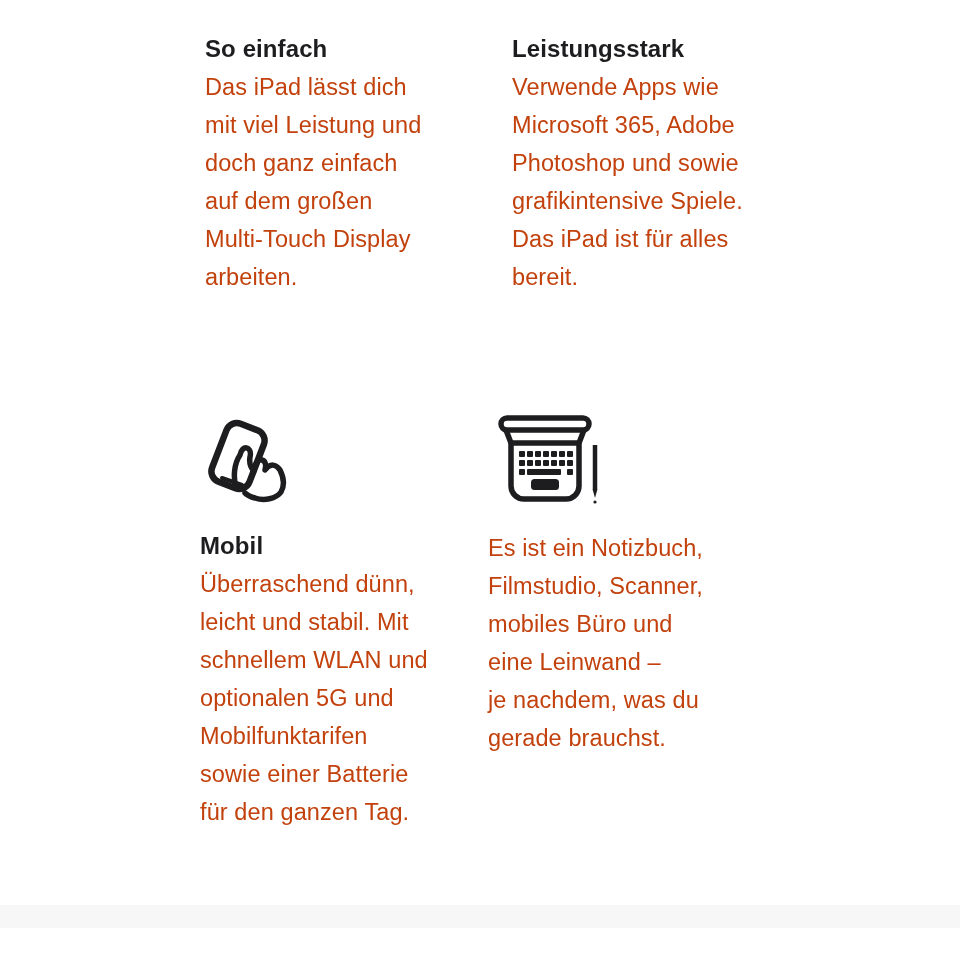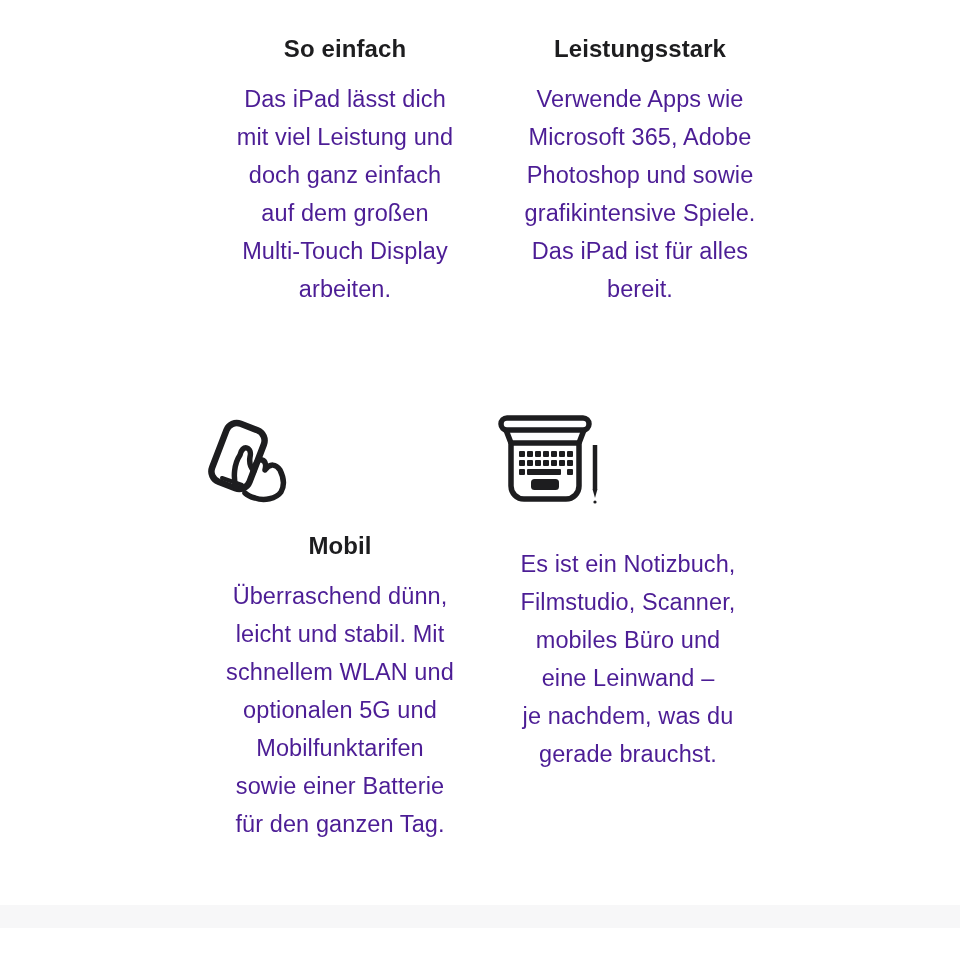--- a/index.html
+++ b/index.html
@@ -4,32 +4,32 @@
 <style>
   html,body{margin:0;padding:0;}
   body{
     width:960px;height:960px;
     background:#ffffff;
     font-family:"Liberation Sans","DejaVu Sans",sans-serif;
     position:relative;
     overflow:hidden;
     -webkit-font-smoothing:antialiased;
   }
-  .feature{position:absolute;width:280px;text-align:center;}
+  .feature{position:absolute;width:280px;}
   .feature .ftitle{
     font-size:24px;line-height:30px;font-weight:600;
     color:#1d1d1f;margin:0 0 4px 0;letter-spacing:.1px;
   }
   .feature .fdesc{
     font-size:23.5px;line-height:38px;font-weight:400;
-    color:#4c1d95;margin:16px;letter-spacing:.1px;
+    color:#c2410c;margin:0;letter-spacing:.1px;
     white-space:pre-line;
   }
   #feature-simple{left:205px;top:34px;}
-  #feature-powerful{left:500px;top:34px;}
+  #feature-powerful{left:512px;top:34px;}
   #feature-mobile{left:200px;top:531px;}
   #feature-versatile{left:488px;top:529px;}
   .icon-box{position:absolute;}
   #icon-mobile{left:196px;top:402px;width:100px;height:105px;}
   #icon-versatile{left:483px;top:410px;width:120px;height:100px;}
   .icon-box svg{display:block;width:100%;height:100%;}
   .band{
     position:absolute;left:0;top:905px;width:960px;height:23px;
     background:#f7f7f8;
   }

